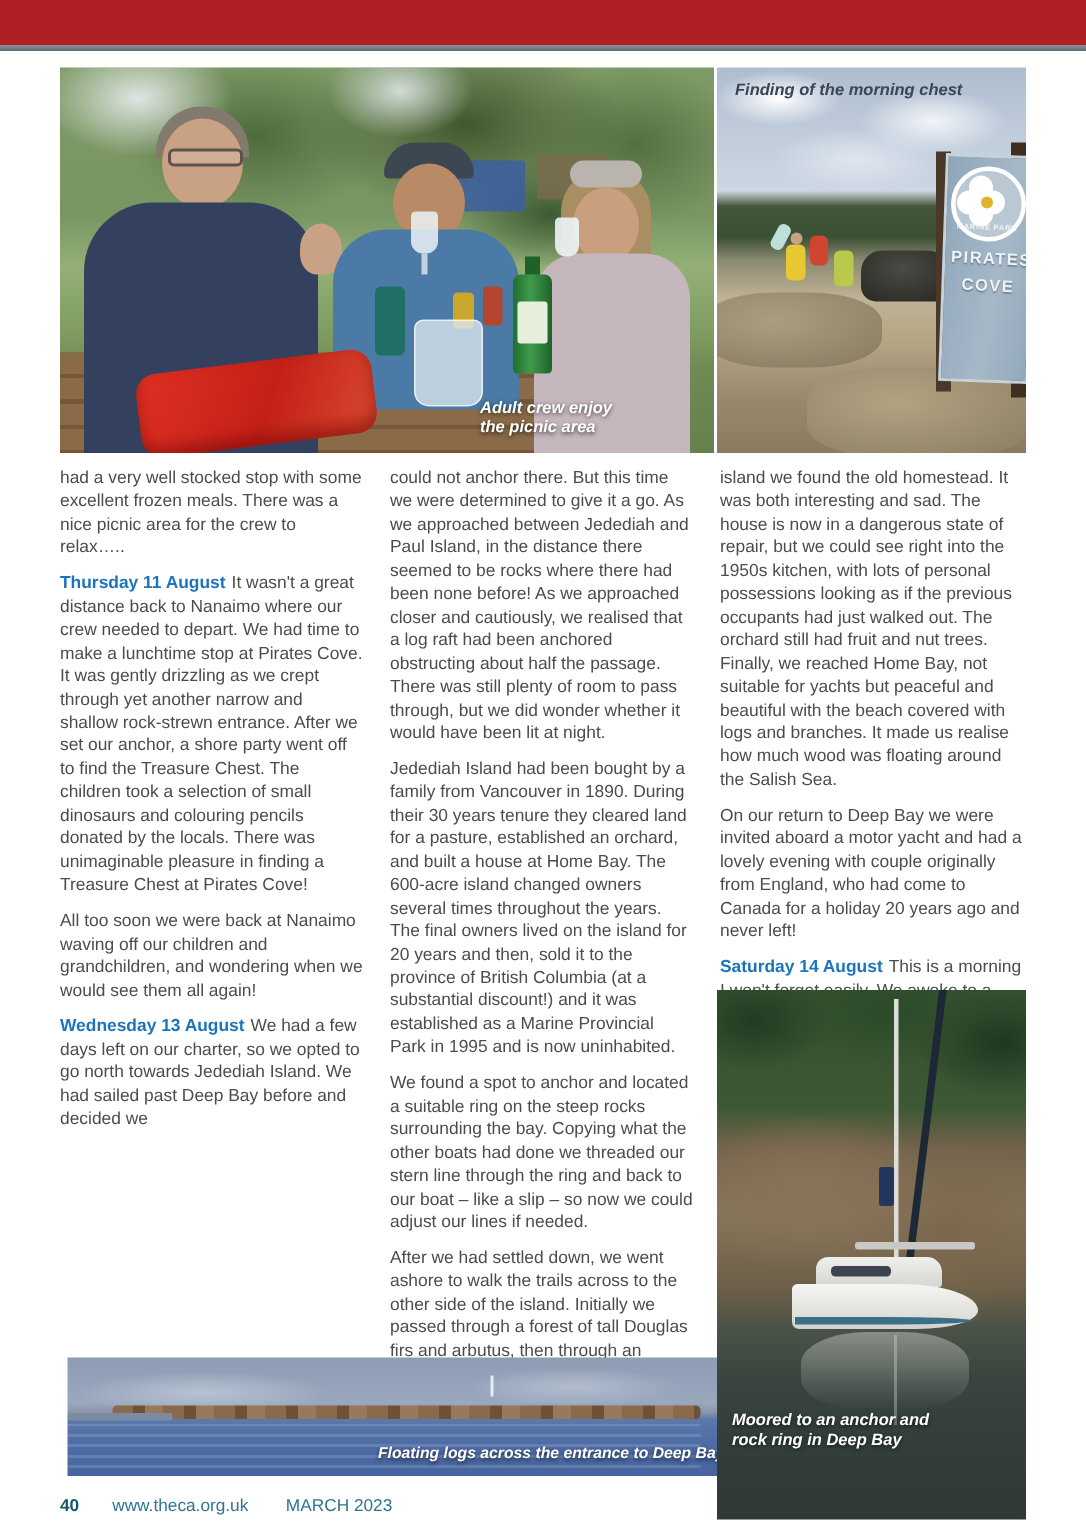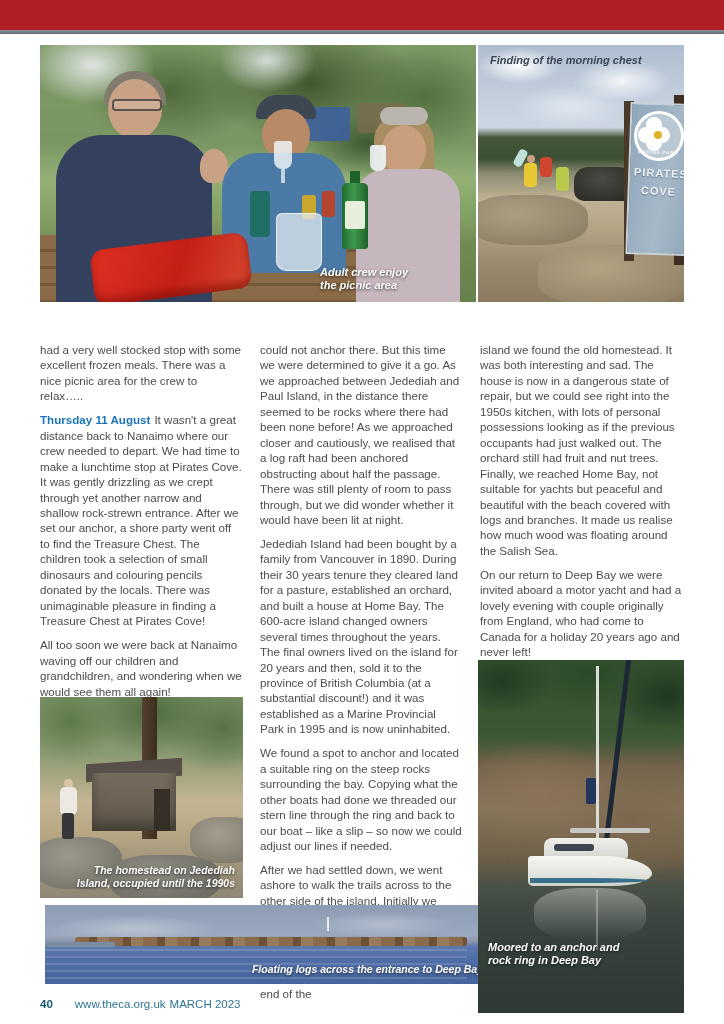--- a/index.html
+++ b/index.html
@@ -122,29 +122,29 @@
   .bt-flag{left:108px;top:118px;width:10px;height:26px;background:#25365c;border-radius:2px;}
   .bt-boom{left:92px;top:168px;width:80px;height:5px;background:#c8c8c4;border-radius:2px;}
   .bt-cabin{left:66px;top:178px;width:84px;height:20px;background:linear-gradient(180deg,#efefec,#d6d6d0);border-radius:8px 10px 2px 2px;}
   .bt-win{left:76px;top:184px;width:40px;height:7px;background:#3c4450;border-radius:3px;}
   .bt-hull{left:50px;top:196px;width:124px;height:30px;background:linear-gradient(180deg,#f4f4f1 0%,#e4e4de 60%,#cfd2cc 100%);border-radius:6px 70% 55% 8px / 6px 100% 70% 8px;}
   .bt-stripe{left:52px;top:218px;width:118px;height:5px;background:#3a6f8a;border-radius:0 60% 60% 0;}
   .bt-reflect{left:56px;top:228px;width:112px;height:52px;background:linear-gradient(180deg,rgba(230,232,228,.4),rgba(230,232,228,0));border-radius:40%;}
   .bt-refl-mast{left:118px;top:230px;width:2px;height:60px;background:rgba(220,224,220,.35);}
   .cap-boat{left:10px;bottom:46px;width:150px;font-size:11px;}
   
-  .col{position:absolute;top:311px;width:202px;font-size:11.6px;line-height:15.45px;color:#4c4c4e;margin-top:31px;}
+  .col{position:absolute;top:311px;width:202px;font-size:11.6px;line-height:15.45px;color:#4c4c4e;}
   .col-1{left:40px;} .col-2{left:260px;} .col-3{left:480px;width:204px;}
   .col p{margin:0 0 8.5px 0;}
   .lead{color:#1c75bc;font-weight:bold;margin-right:4px;}
   .lead:empty{display:none;margin:0;}
   
   .footer{position:absolute;left:40px;top:998px;display:flex;align-items:baseline;font-size:11.5px;}
   .pg-num{font-weight:bold;color:#14586b;margin-right:22px;}
-  .site{color:#2e7490;margin-right:4px;}
+  .site{color:#2e7490;margin-right:25px;}
   .issue{color:#2e7490;}
 </style>
 </head>
 <body>
 
 <div class="page">
 
   <div class="red-bar"></div>
   <div class="divider"></div>
 
@@ -218,36 +218,20 @@
     <p><span>We found a spot to anchor and located a suitable ring on the steep rocks surrounding the bay. Copying what the other boats had done we threaded our stern line through the ring and back to our boat – like a slip – so now we could adjust our lines if needed.</span></p>
     <p><span>After we had settled down, we went ashore to walk the trails across to the other side of the island. Initially we passed through a forest of tall Douglas firs and arbutus, then through an overgrown meadow with some pasture. We saw a good number of wild sheep and goats. Then almost at the other end of the</span></p>
   </div>
 
   <div class="col col-3">
     <p><span>island we found the old homestead. It was both interesting and sad. The house is now in a dangerous state of repair, but we could see right into the 1950s kitchen, with lots of personal possessions looking as if the previous occupants had just walked out. The orchard still had fruit and nut trees. Finally, we reached Home Bay, not suitable for yachts but peaceful and beautiful with the beach covered with logs and branches. It made us realise how much wood was floating around the Salish Sea.</span></p>
     <p><span>On our return to Deep Bay we were invited aboard a motor yacht and had a lovely evening with couple originally from England, who had come to Canada for a holiday 20 years ago and never left!</span></p>
     <p><span class="lead">Saturday 14 August</span><span>This is a morning I won't forget easily. We awoke to a dull, gusty morning. I popped on deck to look</span></p>
   </div>
 
-  <div class="photo ph-home">
-    <div class="layer hm-trunk"></div>
-    <div class="layer hm-roof"></div>
-    <div class="layer hm-cabin"></div>
-    <div class="layer hm-door"></div>
-    <div class="layer hm-rock3"></div>
-    <div class="layer hm-rock1"></div>
-    <div class="layer hm-rock2"></div>
-    <div class="layer hm-head"></div>
-    <div class="layer hm-body"></div>
-    <div class="layer hm-legs"></div>
-    <div class="cap cap-home">
-      <span style="display:block">The homestead on Jedediah</span>
-      <span style="display:block">Island, occupied until the 1990s</span>
-    </div>
-  </div>
 
   <div class="photo ph-logs">
     <div class="layer lg-mast"></div>
     <div class="layer lg-strip"></div>
     <div class="layer lg-strip2"></div>
     <div class="layer lg-ripple"></div>
     <div class="cap cap-logs">Floating logs across the entrance to Deep Bay</div>
   </div>
 
   <div class="photo ph-boat">

